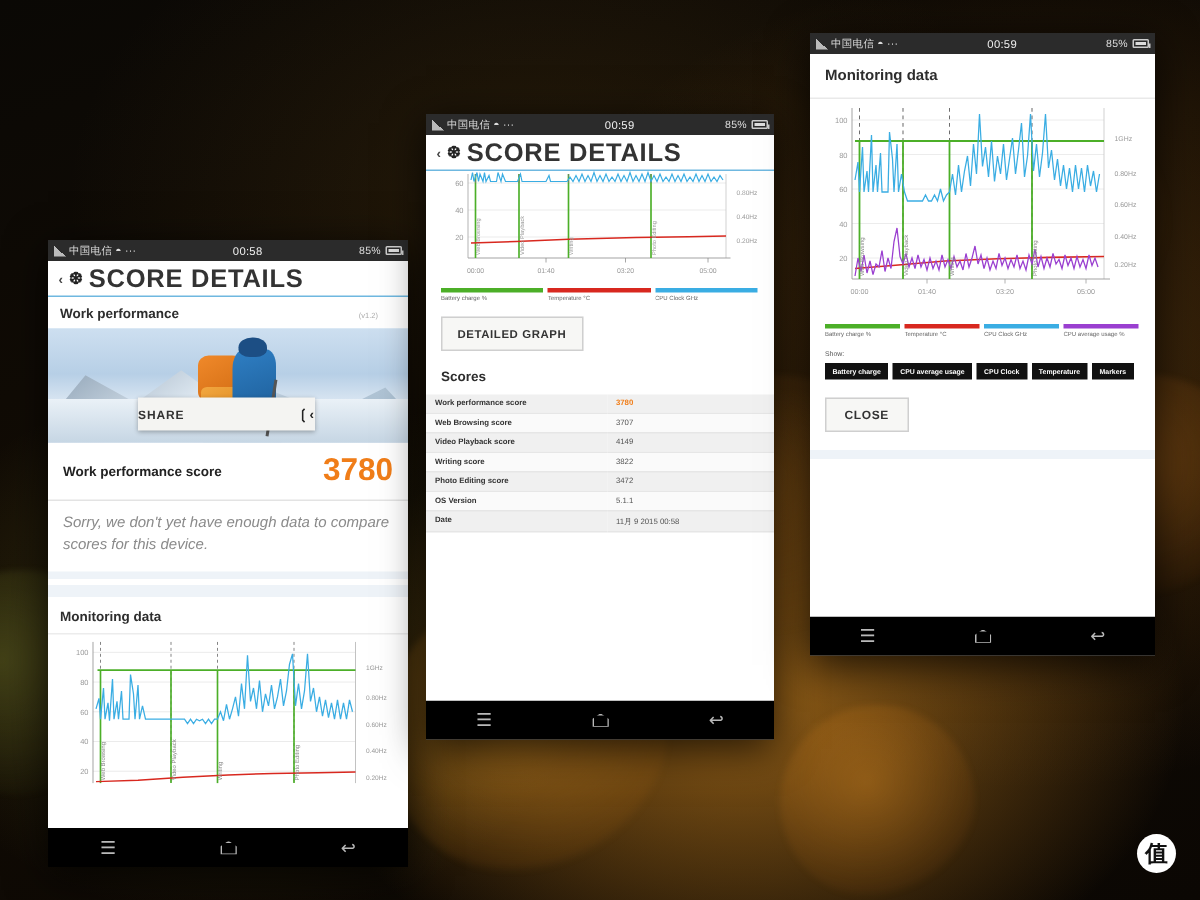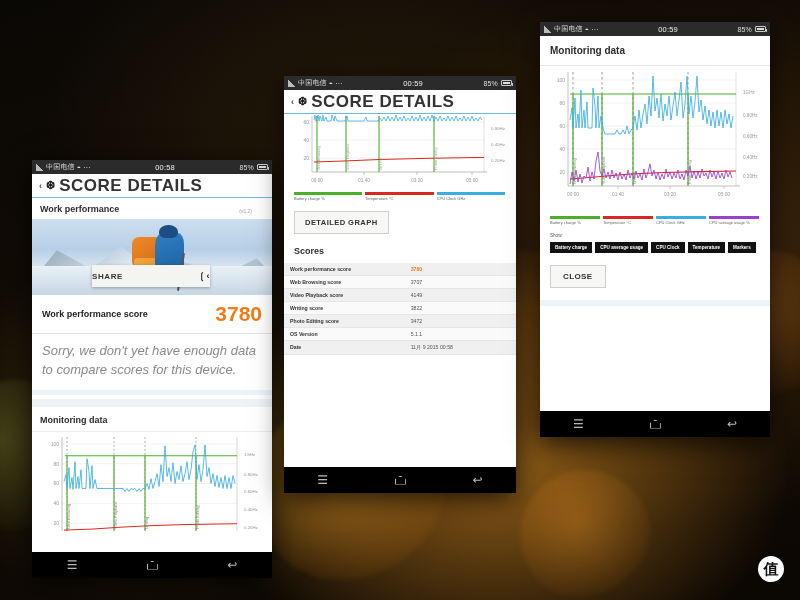--- a/index.html
+++ b/index.html
@@ -196,21 +196,21 @@
           <span style="font-size:8px;">SHARE</span>
           <span class="shicon">❲‹</span>
         </div>
       </div>
 
       <div class="scorerow" style="padding:7px 10px;">
         <span class="lbl" style="font-size:9px;">Work performance score</span>
         <span class="bignum" style="font-size:21px;">3780</span>
       </div>
 
-      <div class="note" style="padding:8px 10px 10px 10px;font-size:13px;">Sorry, we don't yet have enough data to compare scores for this device.</div>
+      <div class="note" style="padding:8px 10px 10px 10px;font-size:10px;">Sorry, we don't yet have enough data to compare scores for this device.</div>
 
       <div class="band" style="height:5px;"></div>
       <div style="height:4px;background:#fff;"></div>
       <div class="band" style="height:8px;"></div>
 
       <div class="sect-title" style="padding:8px 8px 6px 8px;font-size:9px;">
         <span>Monitoring data</span>
       </div>
 
       <div class="chart" style="height:108px;border-top:1px solid #ececec;">

